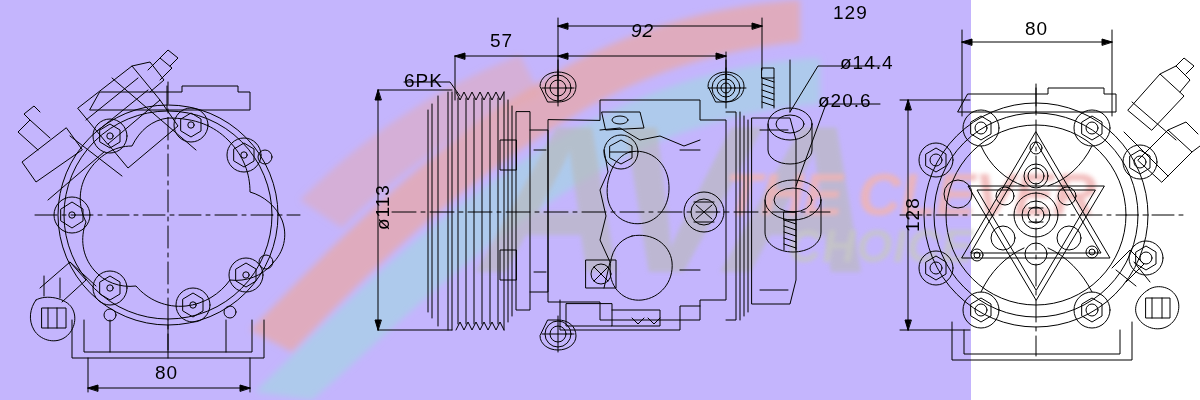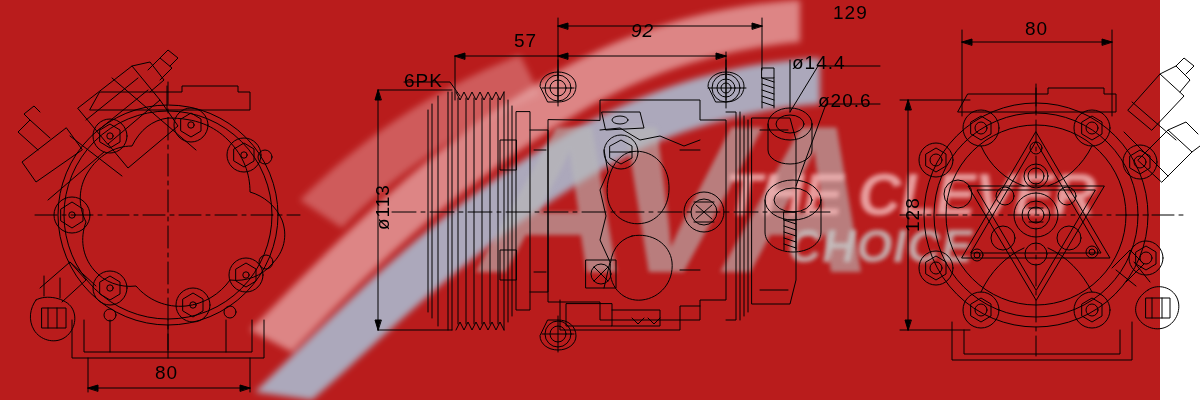--- a/index.html
+++ b/index.html
@@ -1,18 +1,18 @@
 <!DOCTYPE html>
 <html><head>
 <meta charset="utf-8">
 <style>
   html,body{margin:0;padding:0;background:#ffffff;}
   body{width:1200px;height:400px;overflow:hidden;
        font-family:"Liberation Sans","DejaVu Sans",sans-serif;}
-  #stage{position:relative;width:1160px;height:400px;background:#b91c1c;}
+  #stage{position:relative;width:971px;height:400px;background:#c4b5fd;}
   #stage svg{position:absolute;left:0;top:0;}
   .lbl{position:absolute;color:#000;font-size:19px;letter-spacing:1px;
        font-family:"Liberation Sans","DejaVu Sans",sans-serif;white-space:nowrap;}
   .lbl.vert{transform:rotate(-90deg);transform-origin:left top;}
 </style>
 </head>
 <body>
 
 <div id="stage">
 
@@ -445,22 +445,22 @@
         <line x1="900" y1="330" x2="970" y2="330"></line>
         <line x1="908" y1="100" x2="908" y2="330"></line>
         <polygon points="908,100 905,110 911,110" fill="#000"></polygon>
         <polygon points="908,330 905,320 911,320" fill="#000"></polygon>
       </g>
     </g>
   </svg>
 
   <div class="lbl" style="left:833px; top:2px;">129</div>
   <div class="lbl" style="left:631px; top:20px;font-style:italic;">92</div>
-  <div class="lbl" style="left:490px; top:30px;margin-left:24px;">57</div>
+  <div class="lbl" style="left:490px; top:30px;">57</div>
   <div class="lbl vert" style="left:372px; top:230px;">ø113</div>
   <div class="lbl" style="left:404px; top:70px;">6PK</div>
-  <div class="lbl" style="left:792px; top:52px;">ø14.4</div>
+  <div class="lbl" style="left:840px; top:52px;">ø14.4</div>
   <div class="lbl" style="left:818px; top:90px;text-align:center;">ø20.6</div>
   <div class="lbl" style="left:155px; top:362px;">80</div>
   <div class="lbl" style="left:1025px; top:18px;">80</div>
   <div class="lbl vert" style="left:902px; top:232px;">128</div>
 
 </div>
 
 </body></html>

